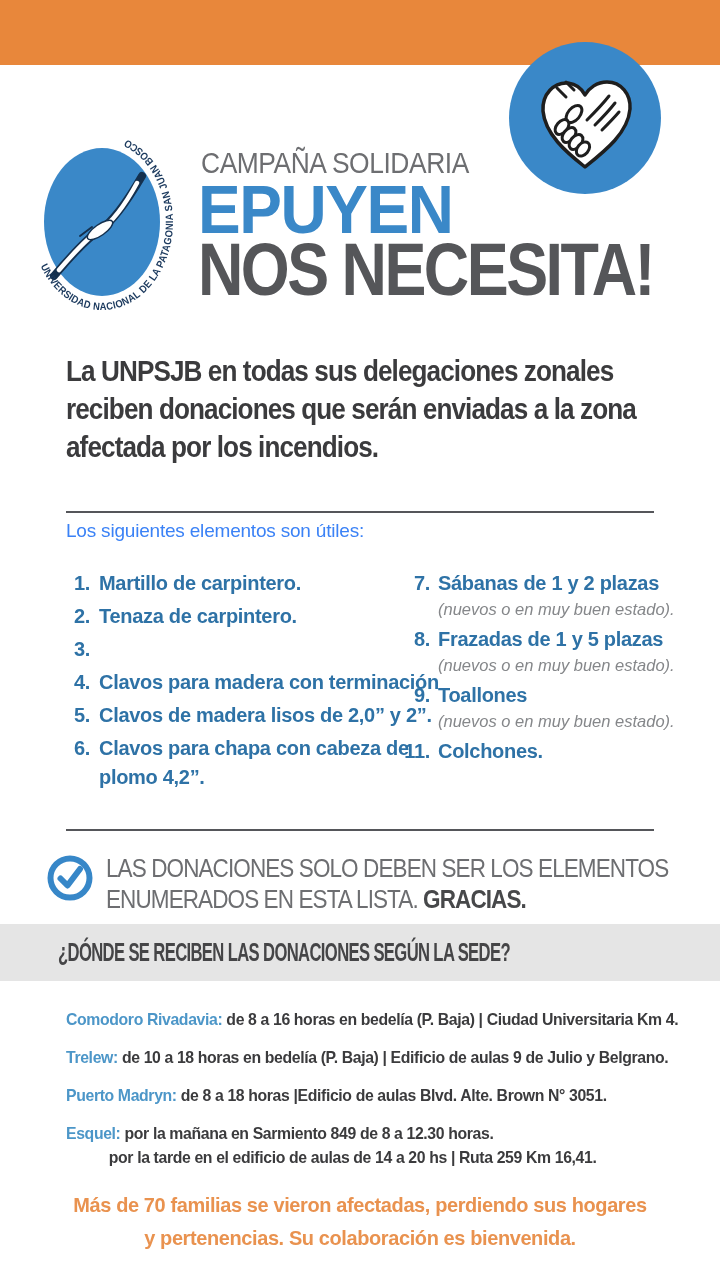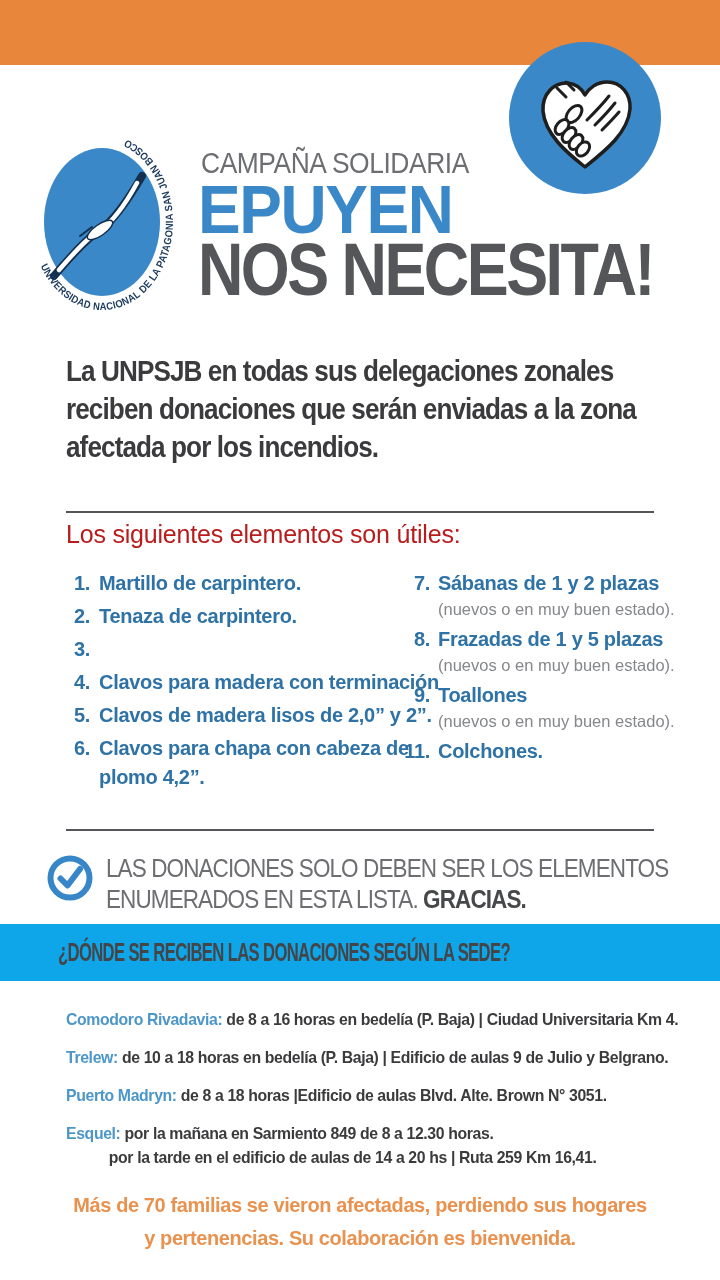--- a/index.html
+++ b/index.html
@@ -5,21 +5,21 @@
   html,body{margin:0;padding:0;background:#ffffff;}
   .poster{
     position:relative;width:720px;height:1280px;background:#ffffff;overflow:hidden;
     font-family:"Liberation Sans",sans-serif;
   }
   .abs{position:absolute;}
   .nw{white-space:nowrap;}
 
   
   .topbar{left:0;top:0;width:720px;height:65px;background:#E8873B;}
-  .band{left:0;top:924px;width:720px;height:57px;background:#0ea5e9;}
+  .band{left:0;top:924px;width:720px;height:57px;background:#e5e5e5;}
   .band-title{
     position:absolute;left:58px;top:0;height:57px;line-height:57px;
     font-size:26px;font-weight:700;color:#454547;letter-spacing:-1px;
     transform:scaleX(.64);transform-origin:left center;white-space:nowrap;
   }
 
   
   .handshake{left:508px;top:41px;width:154px;height:154px;}
   .logo{left:30px;top:130px;width:160px;height:185px;}
   .kicker{
@@ -38,37 +38,37 @@
   
   .intro{
     left:66px;top:352px;font-size:29px;font-weight:700;color:#3B3B3D;
     line-height:38px;letter-spacing:-1px;transform:scaleX(.9);transform-origin:left top;
   }
 
   .divider{left:66px;width:588px;height:2px;background:#55565A;}
   .div1{top:511px;} .div2{top:829px;}
 
   .items-header{
-    left:66px;top:520px;font-size:25px;font-weight:500;color:#b91c1c;letter-spacing:-.2px;
+    left:66px;top:520px;font-size:19px;font-weight:500;color:#3b82f6;letter-spacing:-.2px;
   }
 
   
   .col{top:569px;}
   .col-left{left:66px;width:350px;}
   .col-right{left:396px;width:320px;}
   .item{
     display:flex;margin-bottom:4px;font-size:20px;line-height:29px;
     font-weight:700;color:#2E72A6;letter-spacing:-.3px;
   }
   .col-right .item{margin-bottom:3px;}
   .item .num{width:24px;text-align:right;margin-right:9px;flex:none;}
   .col-right .num{width:34px;margin-right:8px;}
   .item .txt2:empty,.item .note:empty{display:none;}
   .item .note{
-    font-size:16.5px;line-height:22px;font-weight:400;
+    font-size:16.5px;line-height:22px;font-style:italic;font-weight:400;
     color:#85878A;letter-spacing:0;padding-bottom:2px;
   }
 
   
   .check{left:47px;top:855px;width:46px;height:46px;}
   .notice{
     left:106px;top:853px;font-size:25px;line-height:31px;font-weight:500;color:#6D6E71;
     letter-spacing:-1px;transform:scaleX(.9);transform-origin:left top;
   }
   .notice b{font-weight:700;color:#47484A;}

